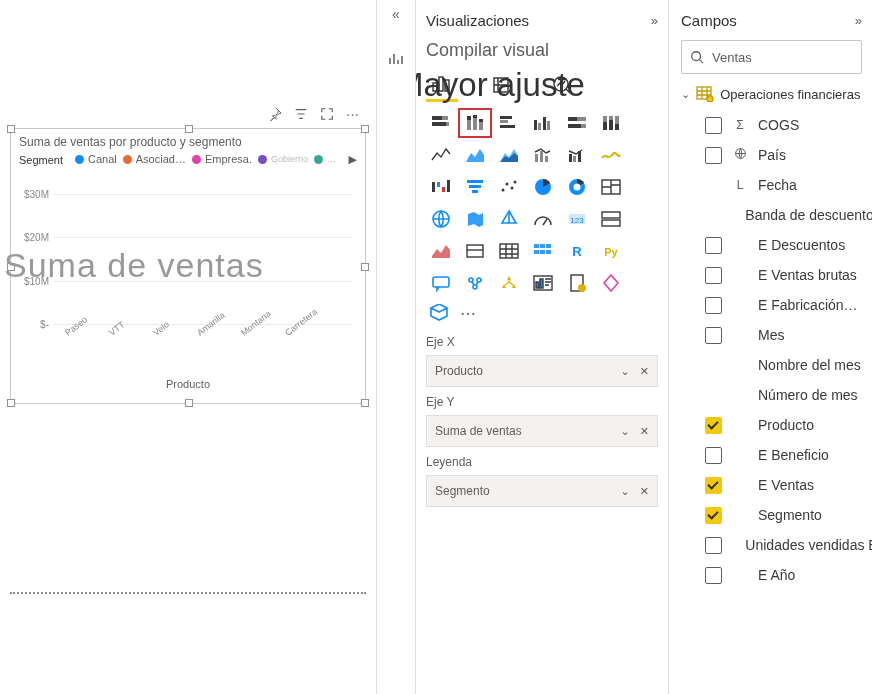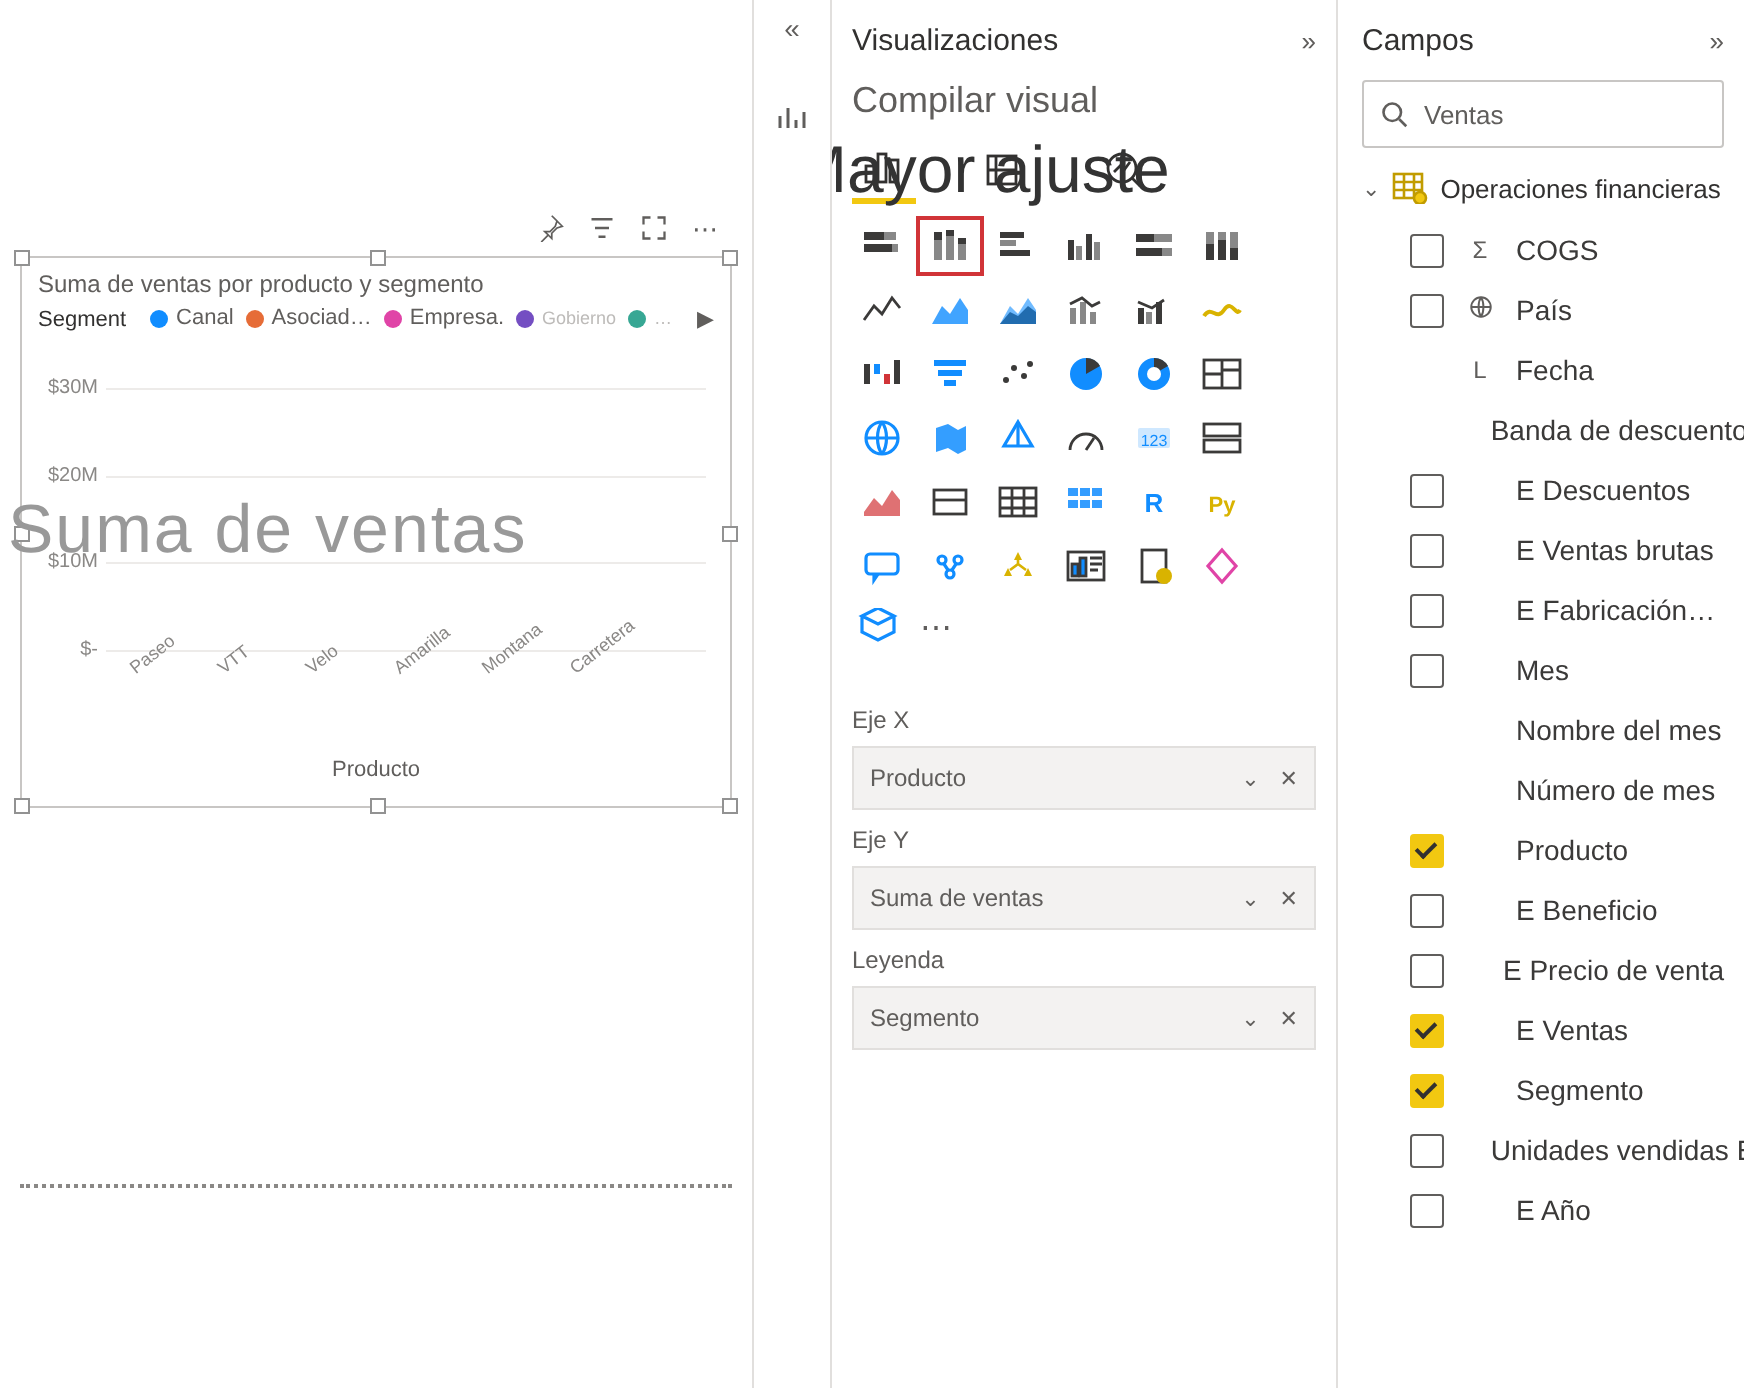--- a/index.html
+++ b/index.html
@@ -14,21 +14,21 @@
 .sub{font-size:18px;color:#605e5c;margin:6px 0 4px}
 .mode-row{display:flex;gap:28px;align-items:center;margin:6px 0 8px;position:relative}
 .mode-icon{width:32px;height:32px;display:flex;align-items:center;justify-content:center}
 .mode-icon.active{border-bottom:3px solid #f2c811}
 .tooltip-line{position:absolute;left:-20px;top:66px;font-size:33px;color:#333;z-index:20;background:rgba(255,255,255,.0)}
 .viz-grid{display:grid;grid-template-columns:repeat(6,30px);gap:6px 4px;margin-top:8px}
 .viz-grid .vi{width:30px;height:26px;display:flex;align-items:center;justify-content:center;cursor:pointer;color:#3b3a39}
 .viz-grid .vi.sel{outline:2px solid #d13438;outline-offset:0}
 .viz-grid .vi svg{overflow:visible}
 .more-row{display:flex;gap:10px;margin-top:8px;padding-left:2px}
-.fw{margin-top:26px}
+.fw{margin-top:8px}
 .fw-lbl{font-size:12px;color:#605e5c;margin:8px 0 6px}
 .fw-box{border:1px solid #e1dfdd;background:#f3f2f1;height:30px;display:flex;align-items:center;padding:0 8px;justify-content:space-between;color:#605e5c;font-size:12px}
 .fw-box .rx{display:flex;gap:10px;align-items:center}
 .fw-box .chev,.fw-box .x{cursor:pointer;font-size:11px}
 .search{border:1px solid #c8c6c4;height:32px;border-radius:2px;display:flex;align-items:center;padding:0 8px;margin:6px 0 12px;color:#605e5c}
 .search svg{margin-right:8px}
 .tree-head{display:flex;align-items:center;gap:6px;margin-bottom:8px}
 .tree-head .car{font-size:11px;color:#605e5c}
 .field-row{display:flex;align-items:center;gap:10px;height:30px;padding-left:24px;color:#3b3a39;white-space:nowrap}
 .field-row .cb{width:15px;height:15px;border:1px solid #605e5c;border-radius:2px;flex:none}
@@ -559,25 +559,20 @@
           <span class="cb on"></span>
           <span class="ic">&nbsp;</span>
           <span class="lbl">Producto</span>
         </div>
         <div class="field-row">
           <span class="cb"></span>
           <span class="ic">&nbsp;</span>
           <span class="lbl">E Beneficio</span>
         </div>
         <div class="field-row">
-          <span class="cb"></span>
-          <span class="ic">&nbsp;</span>
-          <span class="lbl">E Precio de venta</span>
-        </div>
-        <div class="field-row">
           <span class="cb on"></span>
           <span class="ic">&nbsp;</span>
           <span class="lbl">E Ventas</span>
         </div>
         <div class="field-row">
           <span class="cb on"></span>
           <span class="ic">&nbsp;</span>
           <span class="lbl">Segmento</span>
         </div>
         <div class="field-row">

